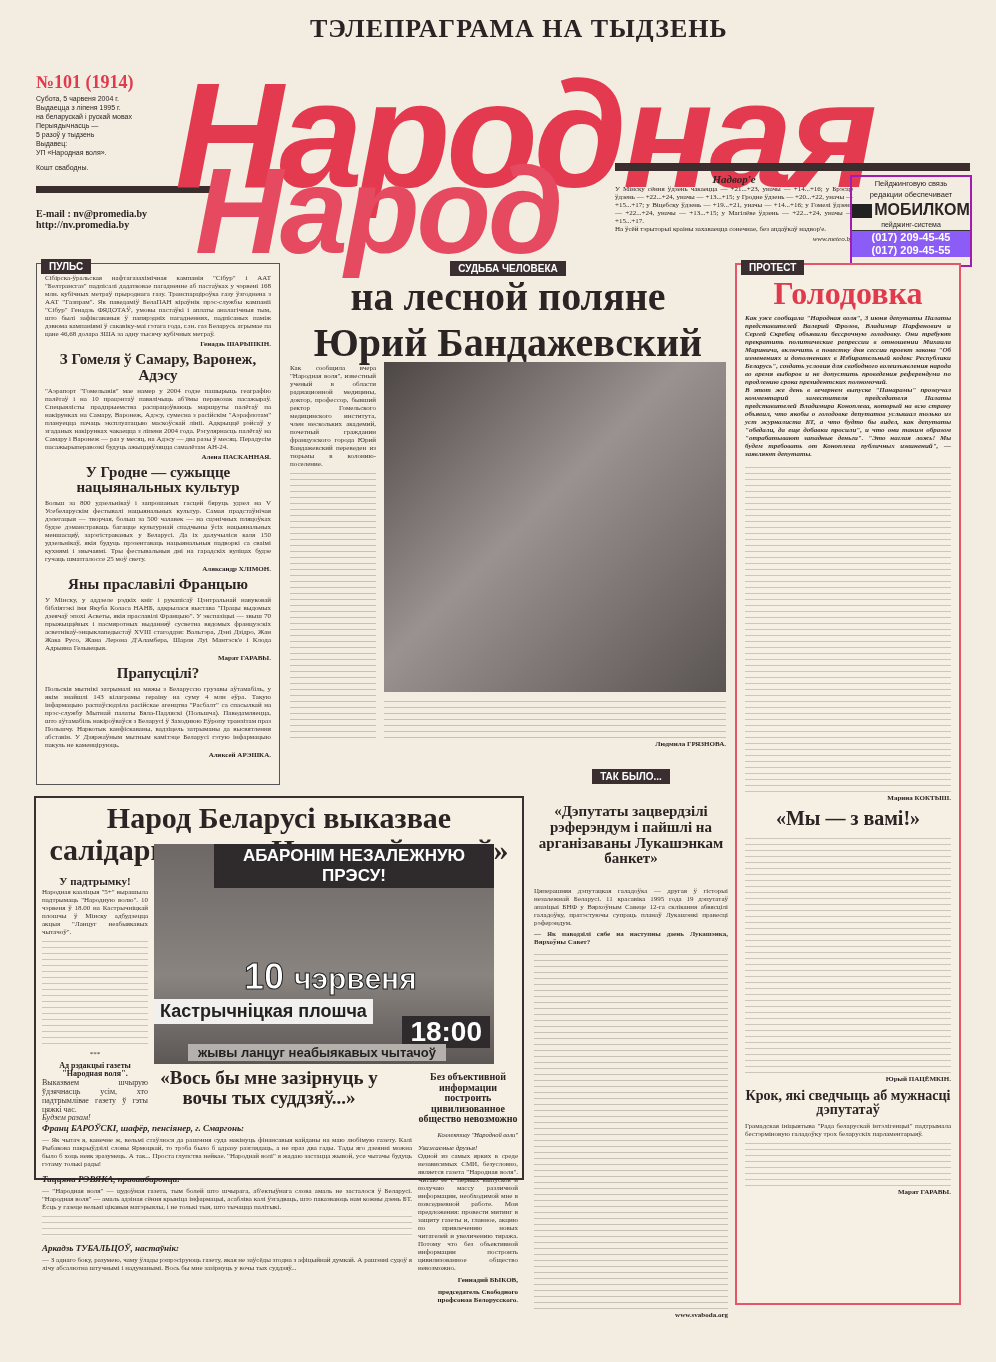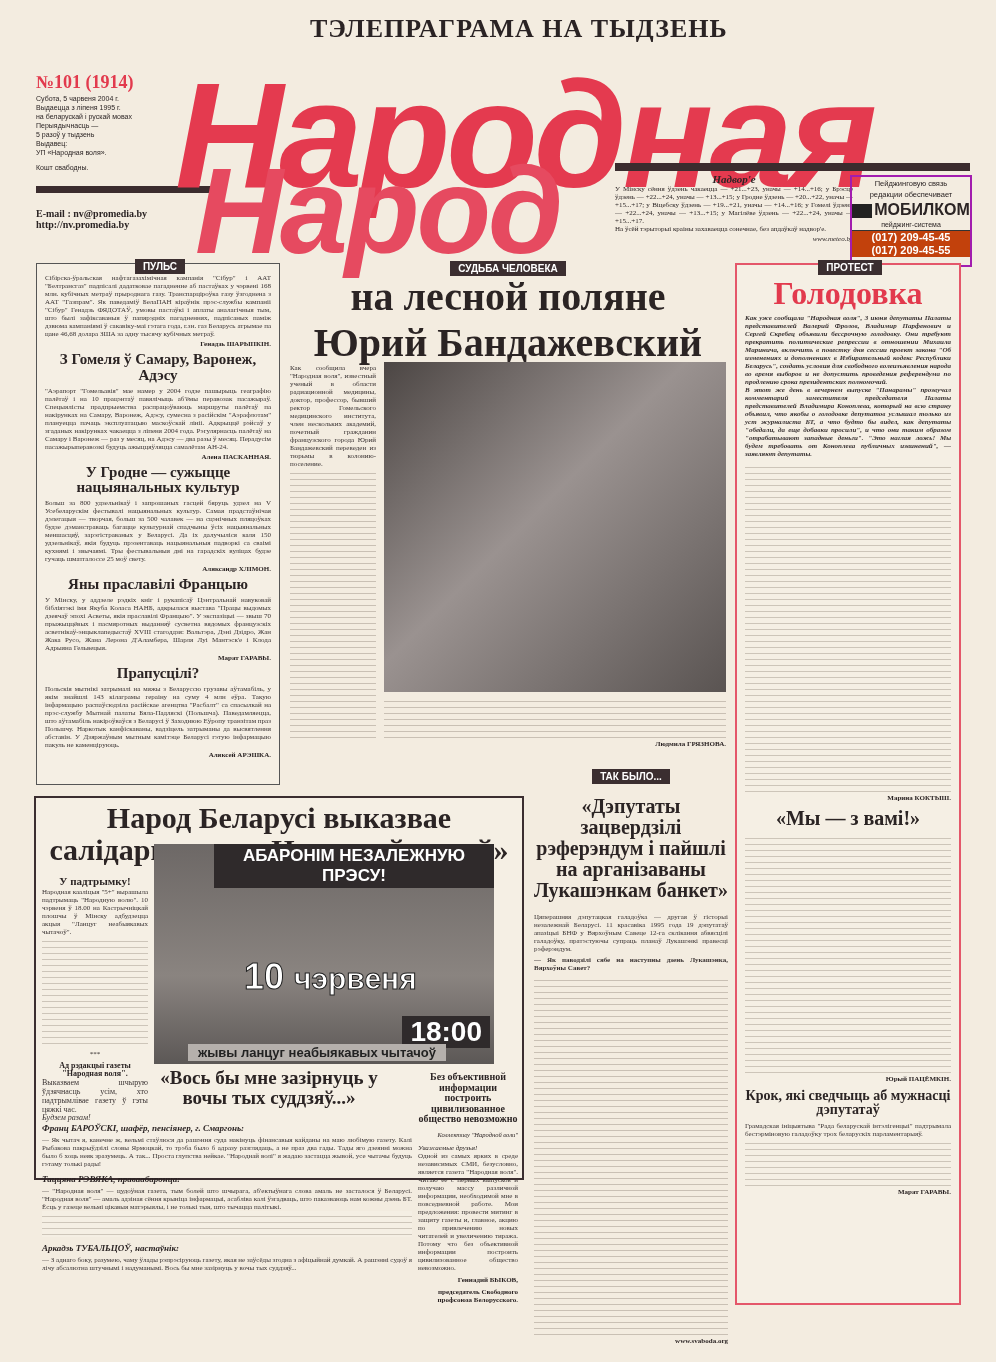--- a/index.html
+++ b/index.html
@@ -15,24 +15,24 @@
   .logo2 { left: 195px; top: 150px; font-size: 122px; font-style: italic; font-weight: bold; color: #e64a60; letter-spacing: -3px; line-height: 1; font-family: "Liberation Sans", sans-serif; }
   .bar-right { left: 615px; top: 163px; width: 355px; height: 8px; background: #3b2c2e; }
   .weather { left: 615px; top: 175px; width: 238px; font-size: 7px; line-height: 8px; text-align: justify; }
   .weather h4 { text-align: center; font-style: italic; font-size: 11px; margin-bottom: 2px; }
   .weather .src { text-align: right; font-style: italic; margin-top: 2px; }
   .pager { left: 850px; top: 175px; width: 122px; height: 92px; border: 2px solid #a21caf; font-family: "Liberation Sans", sans-serif; text-align: center; }
   .pager .t { font-size: 7.5px; line-height: 9px; padding-top: 2px; }
   .pager .brand { font-size: 16px; font-weight: bold; margin: 2px 0; }
   .pager .brand span { display: inline-block; width: 20px; height: 14px; background: #222; vertical-align: middle; margin-right: 2px; }
   .pager .sys { font-size: 7px; border-bottom: 1px solid #333; padding-bottom: 2px; }
-  .pager .ph { background: #c2410c; color: #fff; font-size: 11px; font-weight: bold; line-height: 13px; }
+  .pager .ph { background: #8b5cf6; color: #fff; font-size: 11px; font-weight: bold; line-height: 13px; }
   .box { border: 1px solid #555; background: #f5efe4; }
   .rubric { display: inline-block; background: #3b2e30; color: #fff; font-family: "Liberation Sans", sans-serif; font-weight: bold; font-size: 10px; padding: 2px 8px; }
-  .rub-wrap { text-align: center; position: absolute; top: -8px; left: 4px; right: 0; }
+  .rub-wrap { position: absolute; top: -8px; left: 4px; right: 0; }
   .h-art { font-weight: bold; text-align: center; line-height: 1.05; }
   .txt { font-size: 7px; line-height: 8px; text-align: justify; color: #3a3333; }
   .sign { font-size: 7px; font-weight: bold; text-align: right; margin: 2px 0 4px; }
   .photo { background: linear-gradient(135deg, #4c4644, #9a9290 45%, #5a5452); }
   .filler { background: repeating-linear-gradient(#f3ece0 0 5px, #c9c0b4 5px 6px); }
   .filler-w { background: repeating-linear-gradient(#f5efe4 0 5px, #cdc5b9 5px 6px); }
 </style>
 </head>
 <body>
 
@@ -126,20 +126,21 @@
     <p class="txt">Народная кааліцыя "5+" вырашыла падтрымаць "Народную волю". 10 чэрвеня ў 18.00 на Кастрычніцкай плошчы ў Мінску адбудзецца акцыя "Ланцуг неабыякавых чытачоў".</p>
     <div class="filler-w" style="height:110px;"></div>
     <div style="text-align:center;font-size:7px;margin:4px 0;">***</div>
     <div class="h-art" style="font-size:8px;">Ад рэдакцыі газеты "Народная воля".</div>
     <p class="txt" style="font-size:8px;line-height:9px;">Выказваем шчырую ўдзячнасць усім, хто падтрымлівае газету ў гэты цяжкі час.</p>
     <p class="txt" style="font-style:italic;font-size:8px;">Будзем разам!</p>
   </div>
   <div class="abs" style="left:118px;top:46px;width:340px;height:220px;background:linear-gradient(#6d6866,#8a8480 60%,#5c5856);font-family:'Liberation Sans',sans-serif;">
     <div style="background:#2f2a2b;color:#fff;font-weight:bold;font-size:17px;text-align:center;margin:0 0 0 60px;padding:2px;">АБАРОНІМ НЕЗАЛЕЖНУЮ ПРЭСУ!</div>
     <div class="abs" style="left:90px;top:112px;color:#fff;font-weight:bold;font-size:36px;-webkit-text-stroke:1px #222;"><span>10</span> <span style="font-size:30px;">чэрвеня</span></div>
+    <div class="abs" style="left:0;top:155px;background:#f2f0ee;color:#222;font-weight:bold;font-size:18px;padding:2px 6px;">Кастрычніцкая плошча</div>
     <div class="abs" style="right:4px;top:172px;background:#2f2a2b;color:#fff;font-weight:bold;font-size:28px;padding:0 8px;">18:00</div>
     <div class="abs" style="left:34px;top:200px;background:#b5b0ac;color:#222;font-weight:bold;font-size:13px;padding:1px 10px;">жывы ланцуг неабыякавых чытачоў</div>
   </div>
   <div class="abs" style="left:6px;top:322px;width:370px;">
     <div style="font-style:italic;font-weight:bold;font-size:9px;margin:3px 0;">Франц БАРОЎСКІ, шафёр, пенсіянер, г. Смаргонь:</div>
     <p class="txt">— Як чытач я, канечне ж, вельмі стаўлюся да рашэння суда накінуць фінансавыя кайданы на маю любімую газету. Калі Рыбакова пакрыўдзілі словы Ярмоцкай, то трэба было б адразу разглядаць, а не праз два гады. Тады яго дзеянні можна было б хоць неяк зразумець. А так... Проста глупства нейкае. "Народнай волі" я жадаю застацца жывой, усе чытачы будуць гэтаму толькі рады!</p>
     <div style="font-style:italic;font-weight:bold;font-size:9px;margin:6px 0 3px;">Таццяна РЭВЯКА, праваабаронца:</div>
     <p class="txt">— "Народная воля" — цудоўная газета, тым болей што шчырага, аб'ектыўнага слова амаль не засталося ў Беларусі. "Народная воля" — амаль адзіная сёння крыніца інфармацыі, асабліва калі ўзгадваць, што паказваюць нам кожны дзень БТ. Ёсць у газеце вельмі цікавыя матэрыялы, і не толькі тыя, што тычацца палітыкі.</p>
     <div class="filler-w" style="height:26px;"></div>
     <div style="font-style:italic;font-weight:bold;font-size:9px;margin:6px 0 3px;">Аркадзь ТУБАЛЬЦОЎ, настаўнік:</div>
@@ -153,18 +154,18 @@
     <div style="font-style:italic;font-size:6.5px;text-align:right;margin:6px 0;">Коллективу "Народной воли"</div>
     <div style="font-style:italic;font-size:7px;">Уважаемые друзья!</div>
     <p class="txt">Одной из самых ярких в среде независимых СМИ, безусловно, является газета "Народная воля". Читаю ее с первых выпусков и получаю массу различной информации, необходимой мне в повседневной работе. Мои предложения: провести митинг в защиту газеты и, главное, акцию по привлечению новых читателей и увеличению тиража. Потому что без объективной информации построить цивилизованное общество невозможно.</p>
     <div class="sign" style="margin-top:4px;">Геннадий БЫКОВ,</div>
     <div class="sign">председатель Свободного профсоюза Белорусского.</div>
   </div>
 </div>
 
 <div class="abs" style="left:534px;top:766px;width:194px;height:560px;">
   <div style="text-align:center;"><span class="rubric">ТАК БЫЛО...</span></div>
-  <div class="h-art" style="font-size:20px;margin:12px 0;">«Дэпутаты зацвердзілі рэферэндум і пайшлі на арганізаваны Лукашэнкам банкет»</div>
+  <div class="h-art" style="font-size:15px;margin:20px 0;">«Дэпутаты зацвердзілі рэферэндум і пайшлі на арганізаваны Лукашэнкам банкет»</div>
   <p class="txt">Цяперашняя дэпутацкая галадоўка — другая ў гісторыі незалежнай Беларусі. 11 красавіка 1995 года 19 дэпутатаў апазіцыі БНФ у Вярхоўным Савеце 12-га склікання абвясцілі галадоўку, пратэстуючы супраць планаў Лукашэнкі правесці рэферэндум.</p>
   <p class="txt" style="font-weight:bold;margin-top:3px;">— Як паводзілі сябе на наступны дзень Лукашэнка, Вярхоўны Савет?</p>
   <div class="filler" style="height:360px;margin-top:3px;"></div>
   <div class="sign">www.svaboda.org</div>
 </div>
 
 </body></html>

